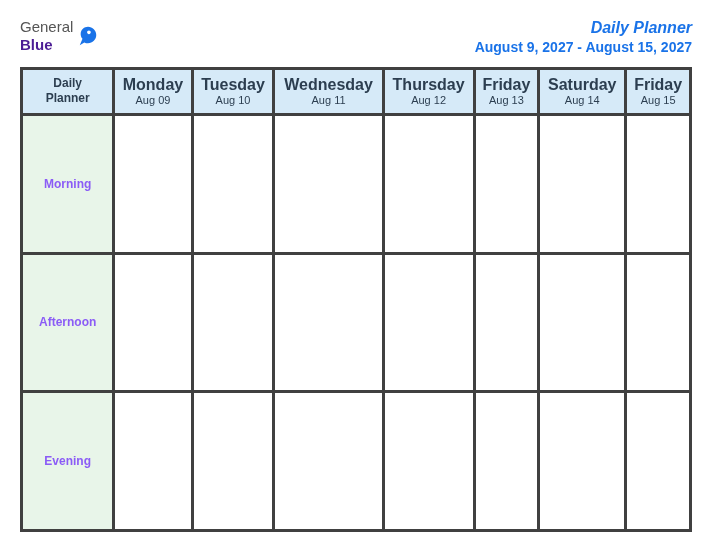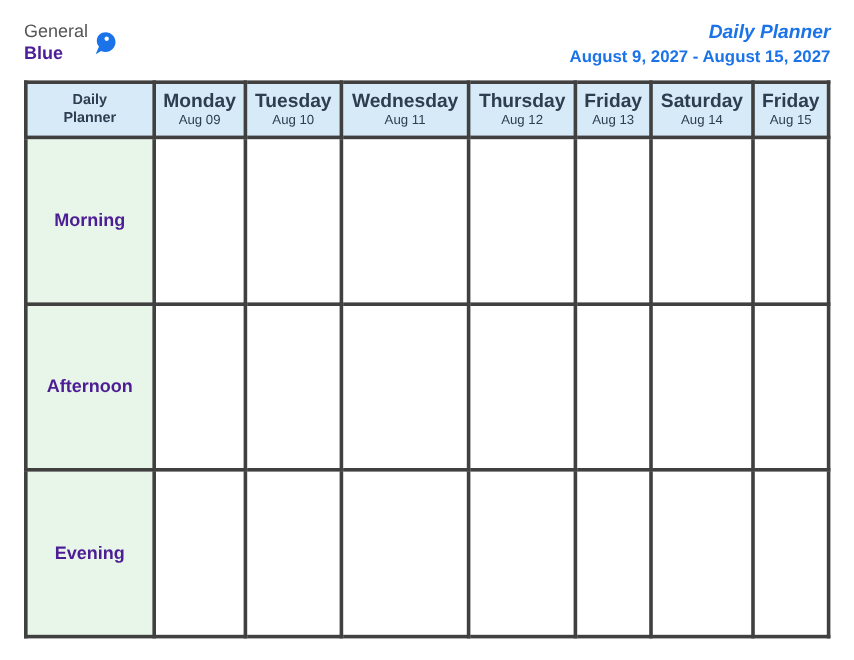--- a/index.html
+++ b/index.html
@@ -78,23 +78,23 @@
       color: #2c3e50;
     }
     .header-row th .day-date {
       display: block;
       font-size: 11px;
       font-weight: normal;
       color: #2c3e50;
     }
     .label-col {
       background-color: #e8f5e9;
-      font-size: 15px;
-      font-weight: bold;
-      color: #4c1d95;
+      font-size: 12px;
+      font-weight: bold;
+      color: #8b5cf6;
       width: 80px;
       padding: 8px 16px;
     }
     .daily-planner-header {
       background-color: #d6eaf8;
       font-size: 12px;
       font-weight: bold;
       color: #2c3e50;
       line-height: 1.3;
     }

